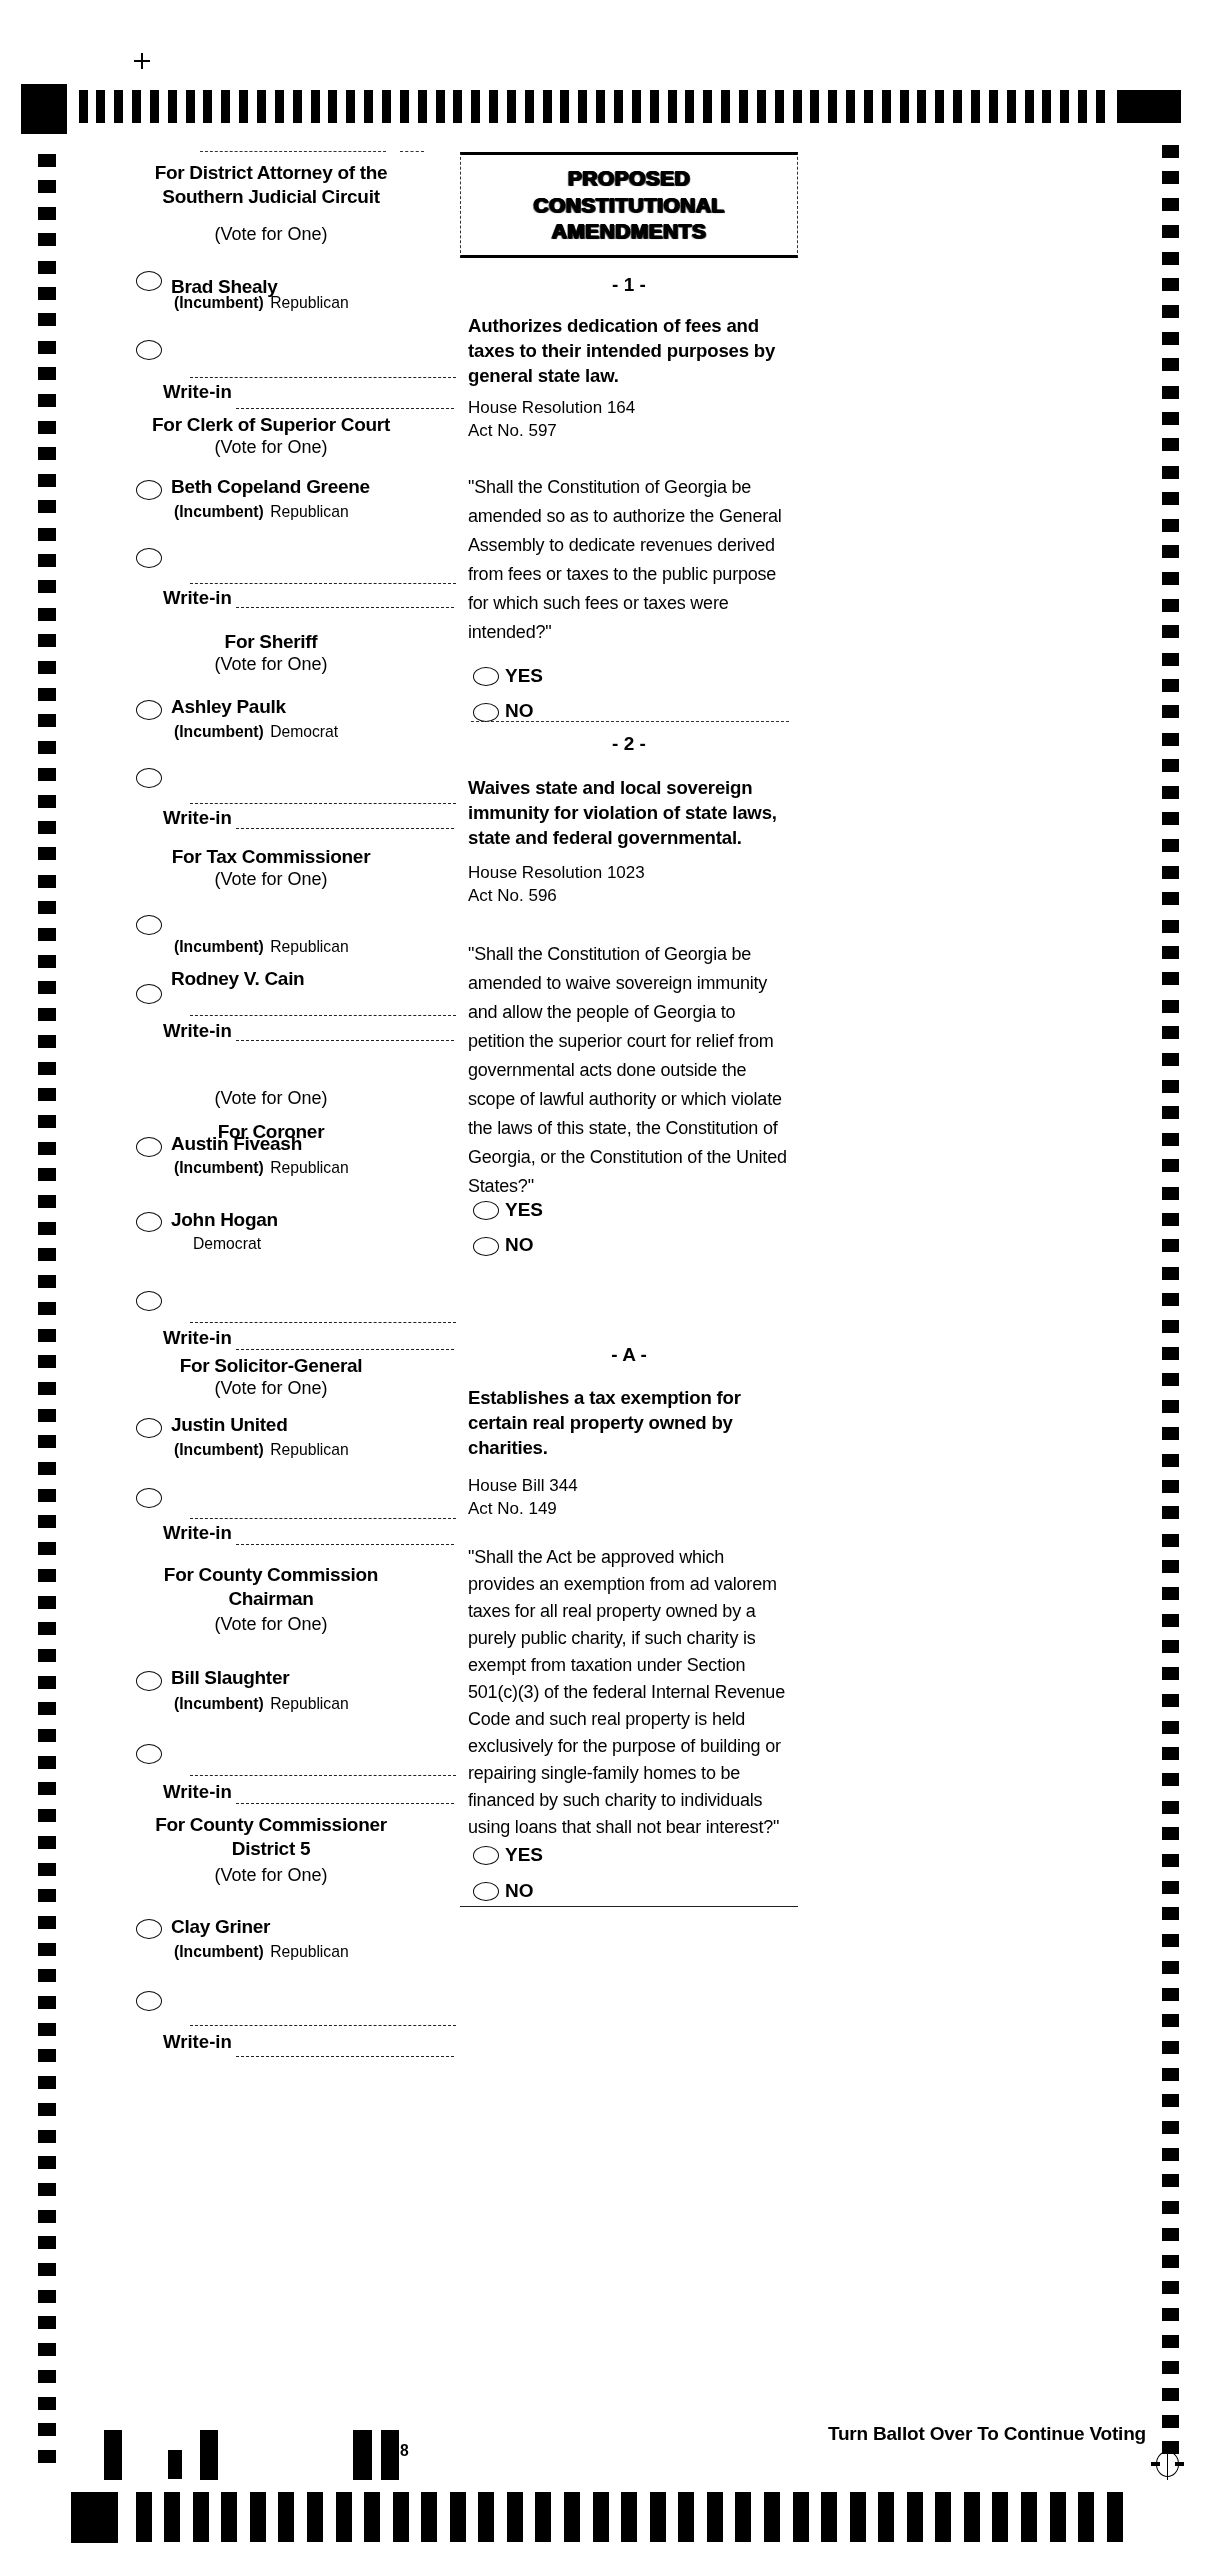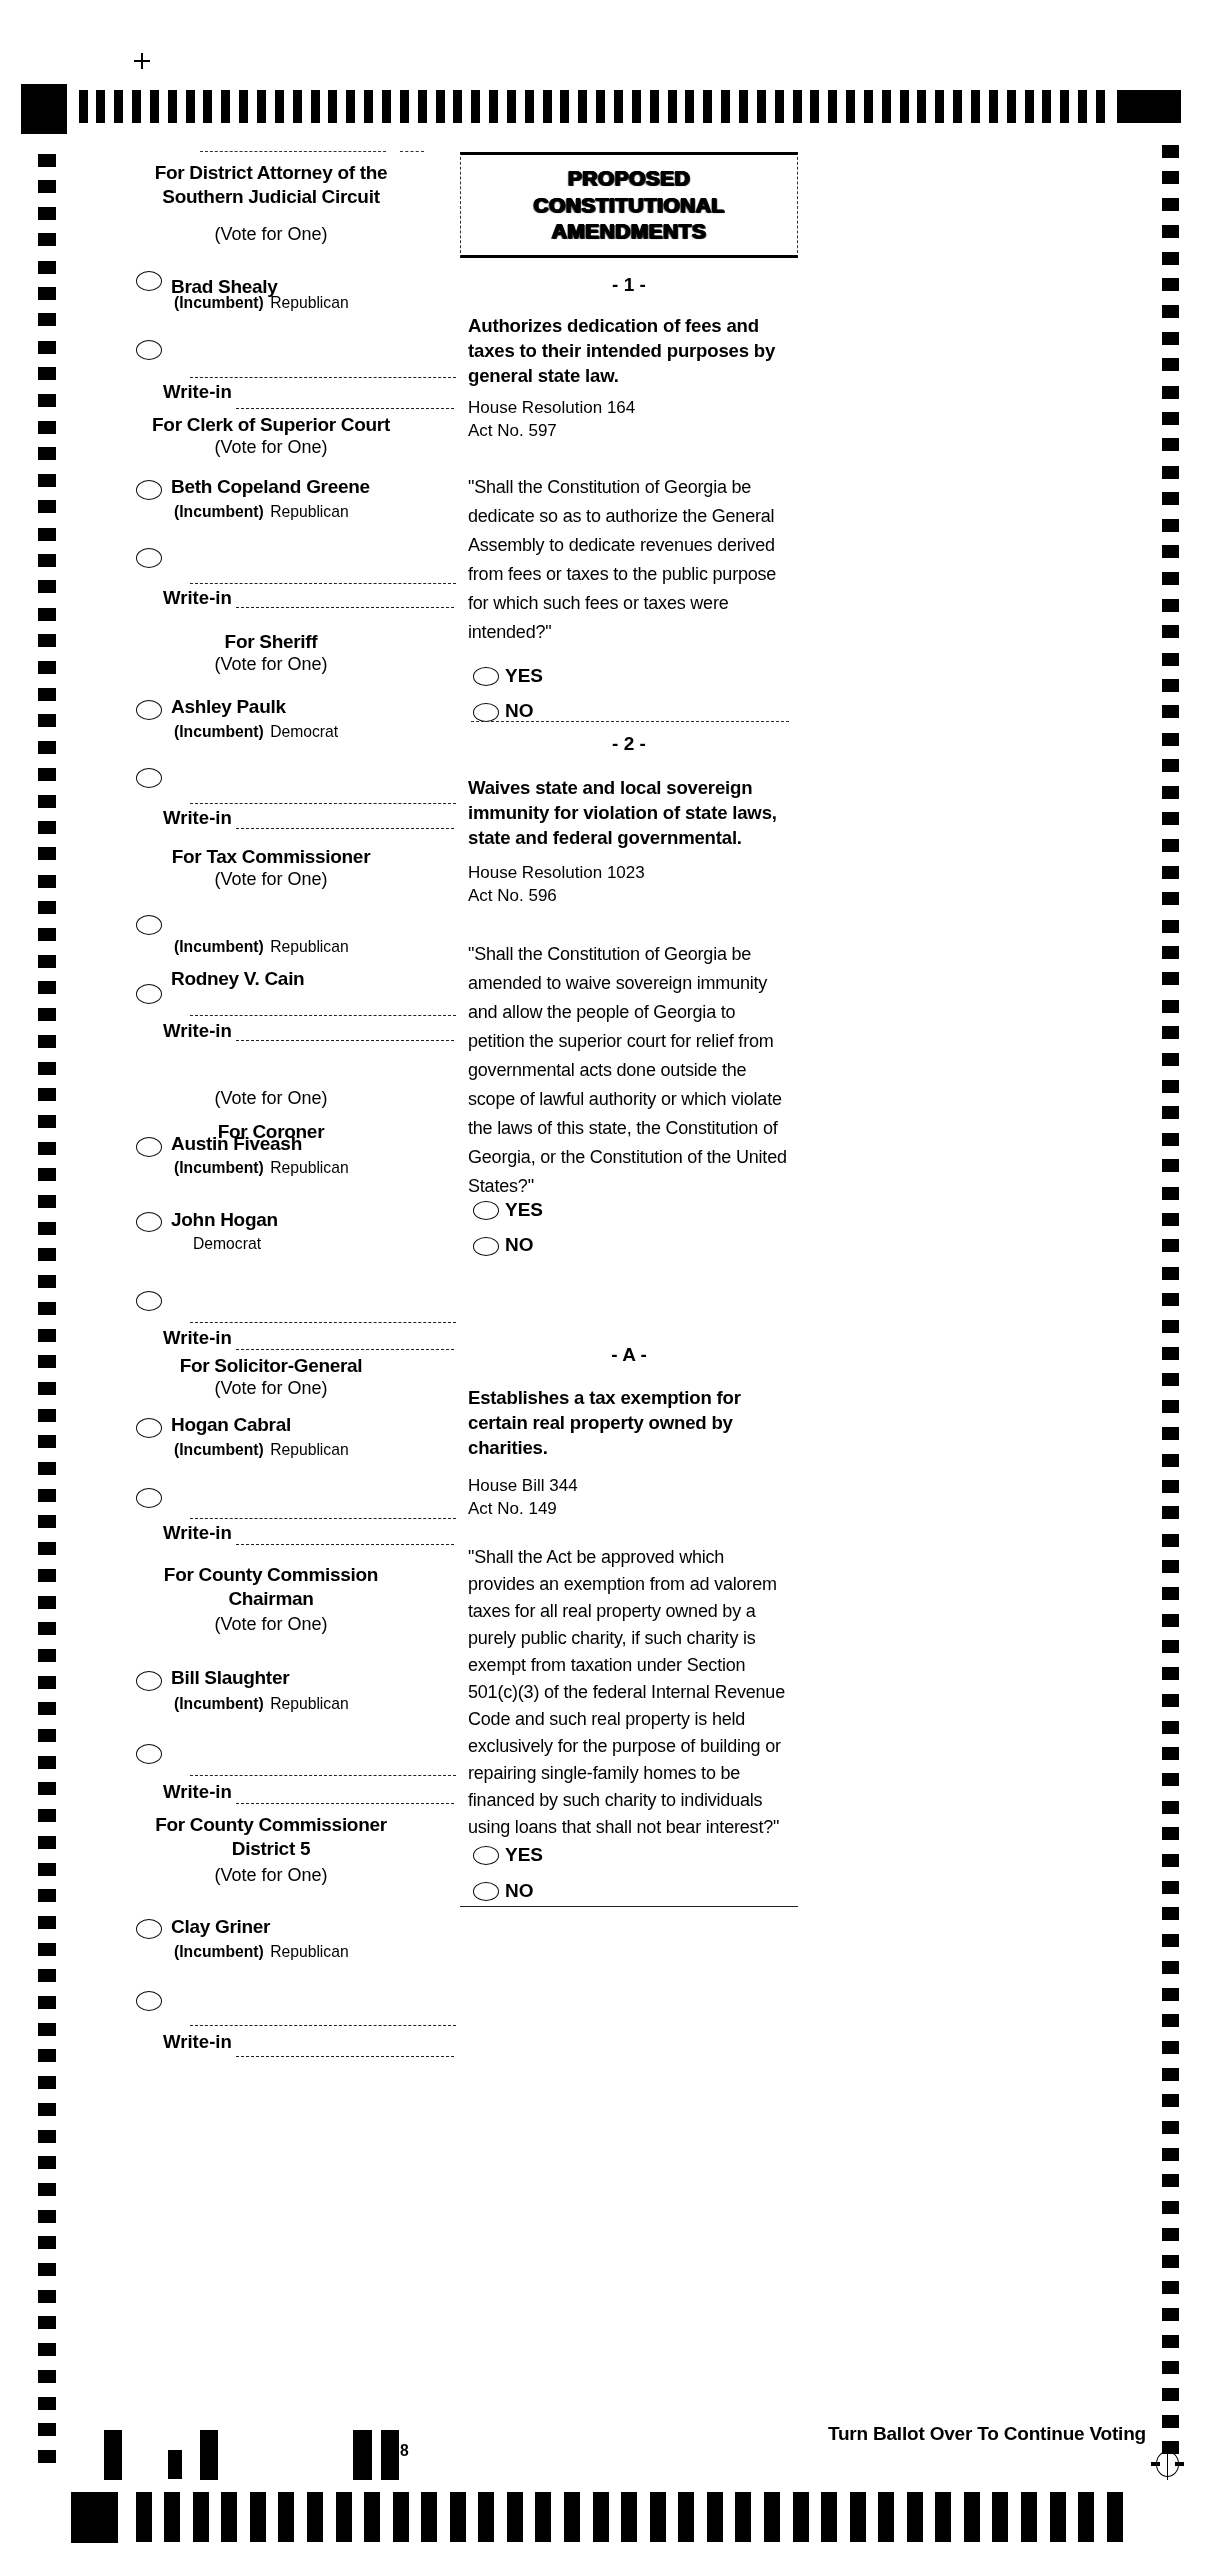--- a/index.html
+++ b/index.html
@@ -137,21 +137,21 @@
     <div class="oval" style="top:1291px"></div>
     <div class="wl wl1" style="top:1322px"></div>
     <div class="wlabel" style="top:1327px">Write-in</div>
     <div class="wl wl2" style="top:1349px"></div>
   </section>
 
   <section>
     <div class="hdr" style="top:1354px">For Solicitor-General</div>
     <div class="vfo" style="top:1378px">(Vote for One)</div>
     <div class="oval" style="top:1418px"></div>
-    <div class="cand" style="top:1414px">Hogan Cabral</div>
+    <div class="cand" style="top:1414px">Justin United</div>
     <div class="subline" style="top:1441px">
       <span class="inc">(Incumbent)</span><span class="party">Republican</span>
     </div>
     <div class="oval" style="top:1488px"></div>
     <div class="wl wl1" style="top:1518px"></div>
     <div class="wlabel" style="top:1522px">Write-in</div>
     <div class="wl wl2" style="top:1544px"></div>
   </section>
 
   <section>
@@ -200,21 +200,21 @@
       <div>Authorizes dedication of fees and</div>
       <div>taxes to their intended purposes by</div>
       <div>general state law.</div>
     </div>
     <div class="auth" style="top:396px">
       <div>House Resolution 164</div>
       <div>Act No. 597</div>
     </div>
     <div class="q qa" style="top:473px">
       <div>"Shall the Constitution of Georgia be</div>
-      <div>dedicate so as to authorize the General</div>
+      <div>amended so as to authorize the General</div>
       <div>Assembly to dedicate revenues derived</div>
       <div>from fees or taxes to the public purpose</div>
       <div>for which such fees or taxes were</div>
       <div>intended?"</div>
     </div>
     <div class="yn-oval" style="top:667px"></div>
     <div class="yn" style="top:665px">YES</div>
     <div class="yn-oval" style="top:703px"></div>
     <div class="yn" style="top:700px">NO</div>
   </section>

